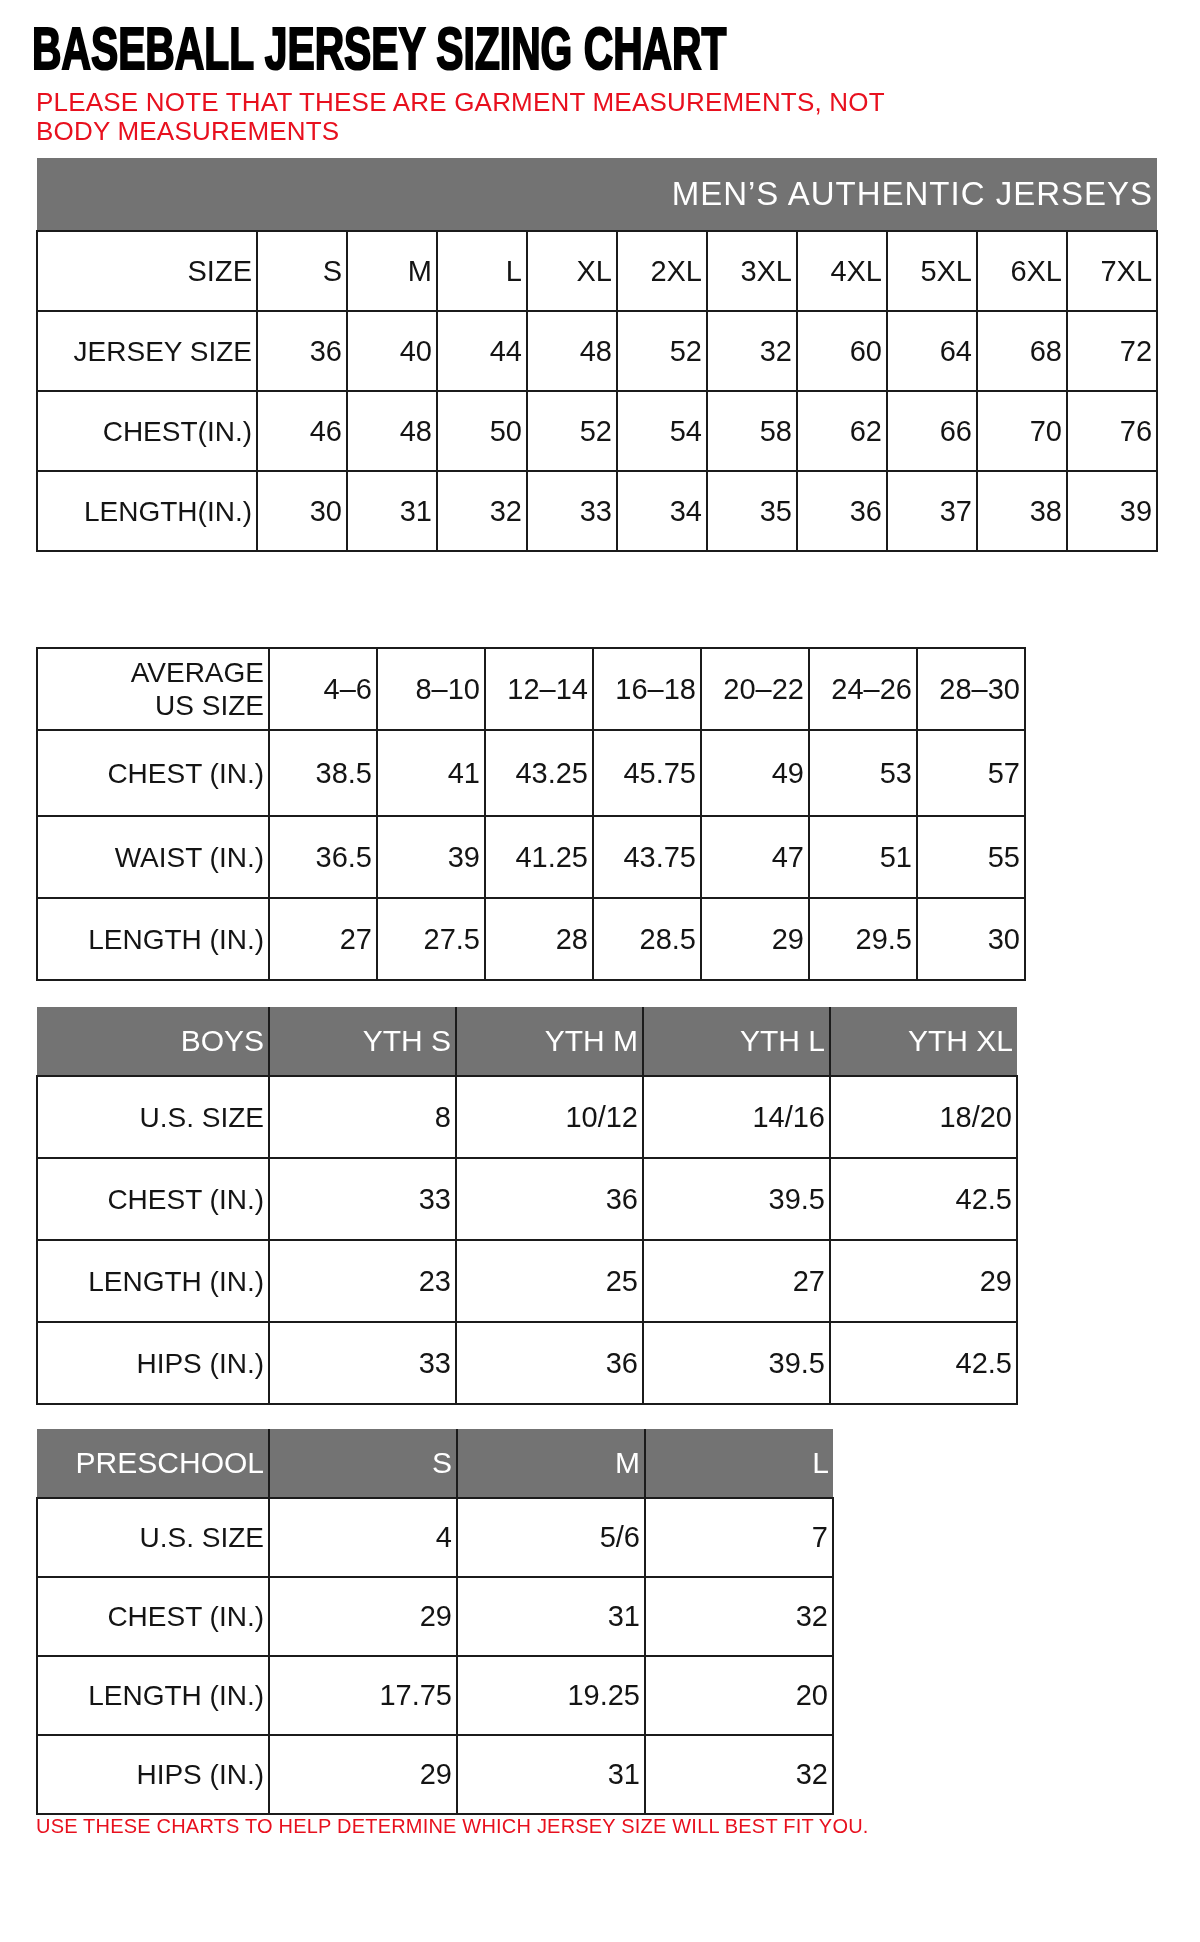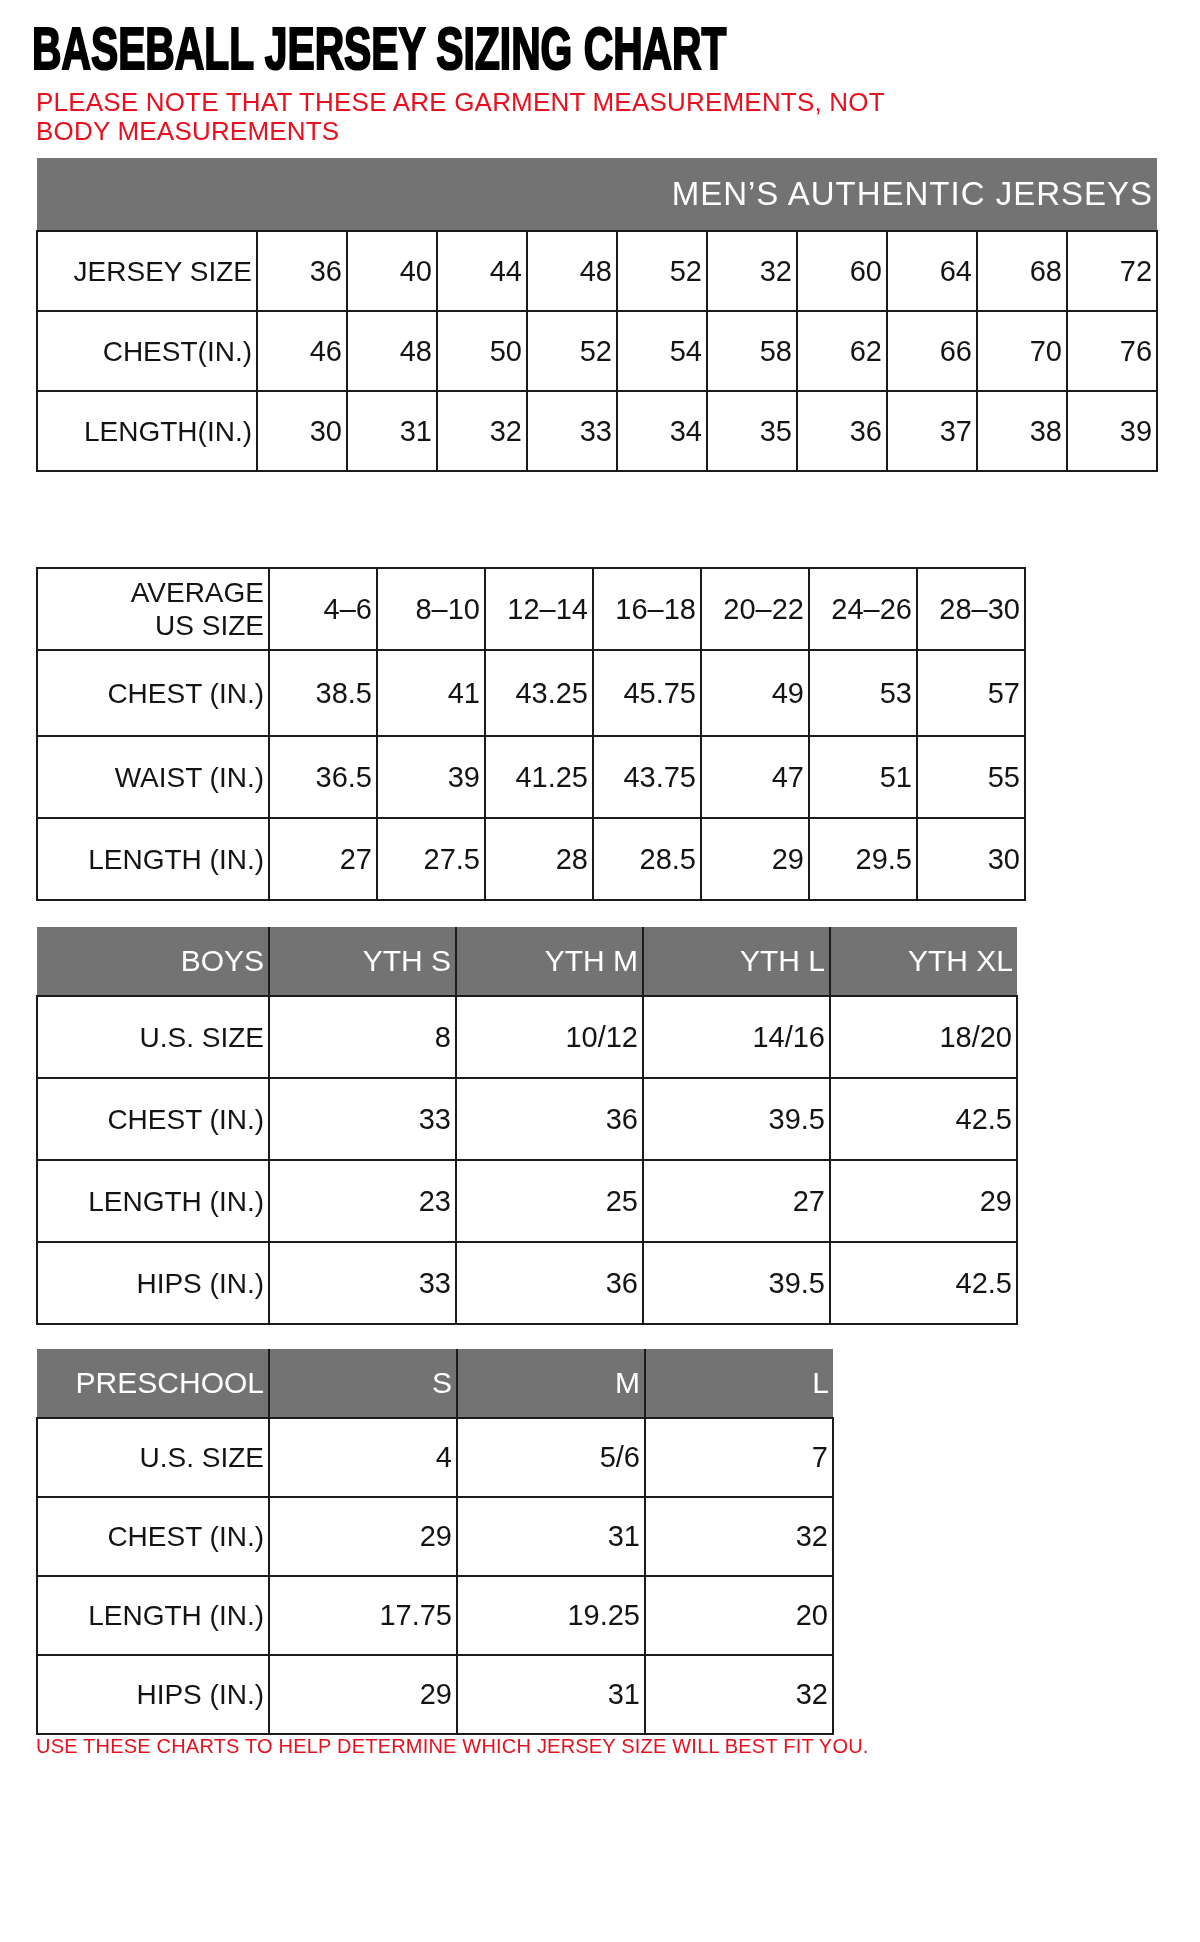--- a/index.html
+++ b/index.html
@@ -113,20 +113,33 @@
         <col style="width:90px">
       <col style="width:90px">
         <col style="width:90px">
         <col style="width:90px">
         <col style="width:90px">
         <col style="width:90px">
     </colgroup>
   <tbody>
         <tr>
           <td colspan="11" class="banner">MEN’S AUTHENTIC JERSEYS</td>
+        </tr>
+        <tr class="white-head">
+          <td>SIZE</td>
+          <td>S</td>
+          <td>M</td>
+          <td>L</td>
+          <td>XL</td>
+          <td>2XL</td>
+          <td>3XL</td>
+          <td>4XL</td>
+          <td>5XL</td>
+          <td>6XL</td>
+          <td>7XL</td>
         </tr>
         <tr>
           <td class="row-label">JERSEY SIZE</td>
           <td class="val">36</td>
           <td class="val">40</td>
           <td class="val">44</td>
           <td class="val">48</td>
           <td class="val">52</td>
           <td class="val">32</td>
           <td class="val">60</td>

